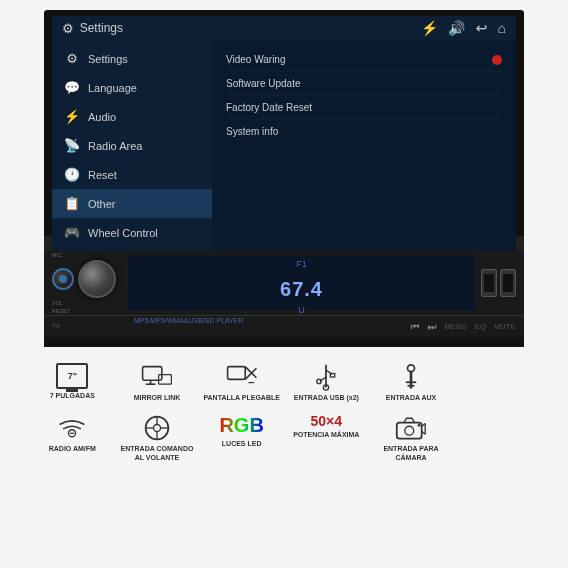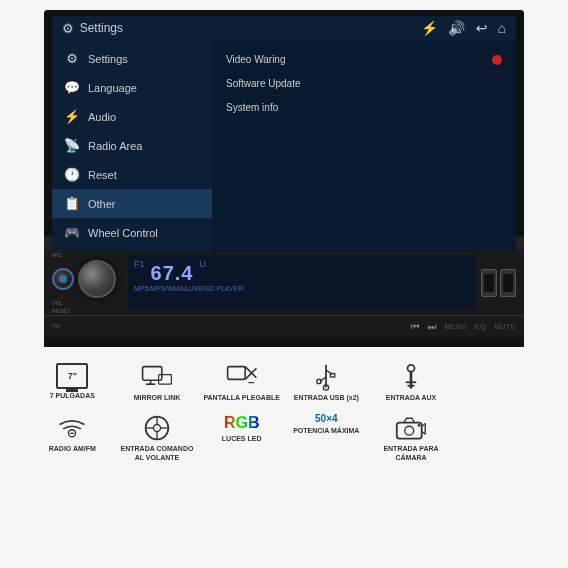--- a/index.html
+++ b/index.html
@@ -349,32 +349,32 @@
       font-weight: bold;
     }
 
     
     .icon-svg {
       width: 32px;
       height: 28px;
     }
 
     .rgb-text {
-      font-size: 16px;
+      font-size: 20px;
       font-weight: 900;
       background: linear-gradient(90deg, #f00, #0f0, #00f);
       -webkit-background-clip: text;
       -webkit-text-fill-color: transparent;
       background-clip: text;
     }
 
     .potencia-text {
-      font-size: 10px;
+      font-size: 14px;
       font-weight: 900;
-      color: #0369a1;
+      color: #b91c1c;
       line-height: 1;
     }
 
     .seven-inch {
       width: 32px;
       height: 26px;
       border: 2px solid #333;
       border-radius: 2px;
       display: flex;
       align-items: center;
@@ -463,20 +463,23 @@
 
           <div class="right-content">
             <div class="right-item">
               <span>Video Waring</span>
               <div class="red-dot"></div>
             </div>
             <div class="right-item">
               <span>Software Update</span>
             </div>
             <div class="right-item">
+              <span>Factory Date Reset</span>
+            </div>
+            <div class="right-item">
               <span>System info</span>
             </div>
           </div>
         </div>
       </div>
     </div>
 
     <div class="player-body">
       <span class="player-label-top">MP5/MP3/WMA&amp;USB/SD PLAYER</span>
       <div class="mercury-logo">
@@ -493,21 +496,21 @@
           <div class="small-knob">
             <div class="small-knob-inner"></div>
           </div>
           <div class="large-knob"></div>
         </div>
         <span class="player-left-label">VOL</span>
         <span class="player-left-label">RESET</span>
       </div>
 
       <div class="player-display-screen">
-        <div style="display:flex;gap:6px;">
+        <div style="display:flex;align-items:center;gap:6px;flex-direction:column;">
           <span style="color:#4466aa;font-size:9px;">F1</span>
           <span class="freq-display">67.4</span>
           <span style="color:#4466aa;font-size:9px;">U</span>
         </div>
         <span class="freq-label">MP5/MP3/WMA&amp;USB/SD PLAYER</span>
       </div>
 
       <div class="player-right">
         <div class="usb-ports">
           <div class="usb-port">

